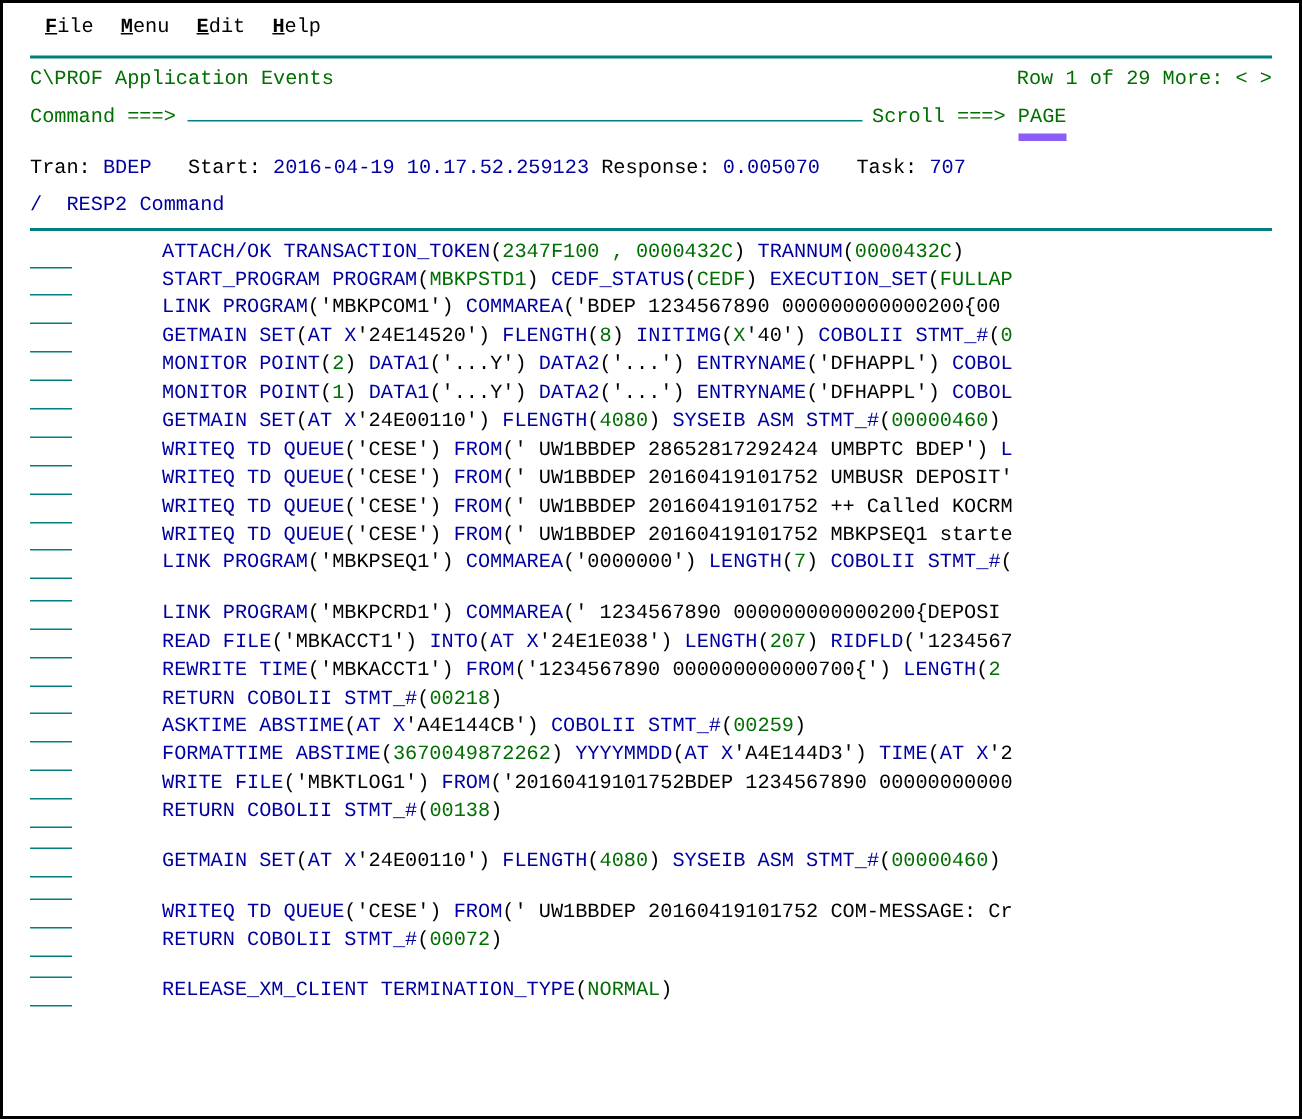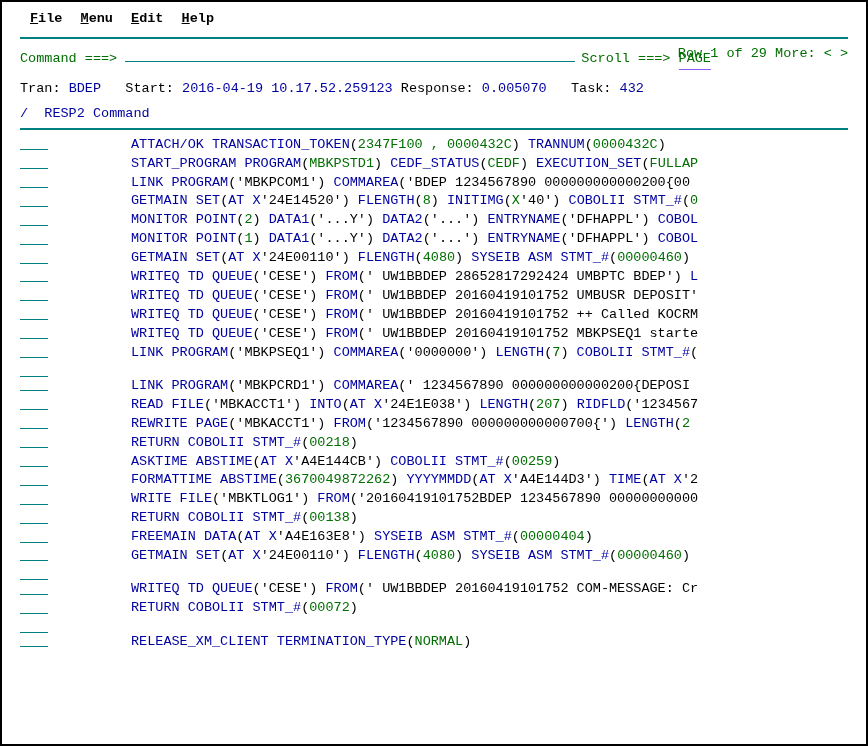--- a/index.html
+++ b/index.html
@@ -24,21 +24,21 @@
   .menubar span.mitem {
     display: inline-block;
     margin-right: 10px;
     color: #000;
   }
   .menubar span.mitem .accel {
     text-decoration: underline;
     font-weight: bold;
   }
   .menubar span.mitem .rest {
-    font-weight: bold;
+    font-weight: normal;
     text-align: right;
   }
   .hr {
     border: none;
     border-top: 2px solid #008080;
     margin: 2px 0 6px 0;
   }
   .hr2 {
     border: none;
     border-top: 2px solid #008080;
@@ -51,40 +51,39 @@
   .cmdinput {
     display: inline-block;
     border-bottom: 1px solid #008080;
     width: 450px;
     height: 1.2em;
     vertical-align: baseline;
     margin-right: 6px;
   }
   .scrollinput {
     display: inline-block;
-    border-bottom: 1px solid #8b5cf6;
+    border-bottom: 5px solid #8b5cf6;
     color: #006e00;
     vertical-align: baseline;
   }
   .headerline { white-space: pre; }
   .hdrlabel { color: #000000; }
   .hdrval   { color: #0000a0; }
   .colhdr {
     color: #0000a0;
     white-space: pre;
     margin-top: 6px;
   }
   .content {
     margin-top: 6px;
   }
   .evrow {
     display: flex;
-    align-items: flex-start;
+    align-items: flex-end;
     white-space: pre;
-    gap: 23px;
   }
   .evslug {
     flex: 0 0 28px;
     color: #008080;
     border-bottom: 1px solid #008080;
     margin-right: 60px;
     height: 1em;
   }
   .evtext {
     flex: 1 1 auto;
@@ -98,53 +97,53 @@
 <body>
 
 <div class="menubar">
   <span class="mitem"><span class="accel">F</span><span class="rest">ile</span></span>
   <span class="mitem"><span class="accel">M</span><span class="rest">enu</span></span>
   <span class="mitem"><span class="accel">E</span><span class="rest">dit</span></span>
   <span class="mitem"><span class="accel">H</span><span class="rest">elp</span></span>
 </div>
 <hr class="hr">
 
-<div class="statusrow"><span class="rowinfo green">Row 1 of 29 More: &lt; &gt;</span></div>
+<div class="statusrow"><span class="green">C\PROF Application Events</span><span class="rowinfo green">Row 1 of 29 More: &lt; &gt;</span></div>
 
 <div class="cmdrow"><span class="green">Command ===&gt;</span> <span class="cmdinput"></span><span class="green">Scroll ===&gt;</span> <span class="scrollinput">PAGE</span></div>
 
 <div style="height:10px"></div>
 
-<div class="headerline"><span class="hdrlabel">Tran:</span> <span class="hdrval">BDEP</span>   <span class="hdrlabel">Start:</span> <span class="hdrval">2016-04-19 10.17.52.259123</span> <span class="hdrlabel">Response:</span> <span class="hdrval">0.005070</span>   <span class="hdrlabel">Task:</span> <span class="hdrval">432</span></div>
+<div class="headerline"><span class="hdrlabel">Tran:</span> <span class="hdrval">BDEP</span>   <span class="hdrlabel">Start:</span> <span class="hdrval">2016-04-19 10.17.52.259123</span> <span class="hdrlabel">Response:</span> <span class="hdrval">0.005070</span>   <span class="hdrlabel">Task:</span> <span class="hdrval">707</span></div>
 
 <div class="colhdr"><span>/</span>  <span>RESP2</span> <span>Command</span></div>
 <hr class="hr2">
 
 <div class="content" id="events">
     <div class="evrow"><span class="evslug"> </span><span class="evtext"><span class="cmd">ATTACH/OK TRANSACTION_TOKEN</span><span class="txt">(</span><span class="arg">2347F100 , 0000432C</span><span class="txt">) </span><span class="cmd">TRANNUM</span><span class="txt">(</span><span class="arg">0000432C</span><span class="txt">)</span></span></div>
     <div class="evrow"><span class="evslug"> </span><span class="evtext"><span class="cmd">START_PROGRAM PROGRAM</span><span class="txt">(</span><span class="arg">MBKPSTD1</span><span class="txt">) </span><span class="cmd">CEDF_STATUS</span><span class="txt">(</span><span class="arg">CEDF</span><span class="txt">) </span><span class="cmd">EXECUTION_SET</span><span class="txt">(</span><span class="arg">FULLAP</span></span></div>
     <div class="evrow"><span class="evslug"> </span><span class="evtext"><span class="cmd">LINK PROGRAM</span><span class="txt">('MBKPCOM1') </span><span class="cmd">COMMAREA</span><span class="txt">('BDEP 1234567890 000000000000200{00</span></span></div>
     <div class="evrow"><span class="evslug"> </span><span class="evtext"><span class="cmd">GETMAIN SET</span><span class="txt">(</span><span class="cmd">AT X</span><span class="txt">'24E14520') </span><span class="cmd">FLENGTH</span><span class="txt">(</span><span class="arg">8</span><span class="txt">) </span><span class="cmd">INITIMG</span><span class="txt">(</span><span class="arg">X</span><span class="txt">'40') </span><span class="cmd">COBOLII STMT_#</span><span class="txt">(</span><span class="arg">0</span></span></div>
     <div class="evrow"><span class="evslug"> </span><span class="evtext"><span class="cmd">MONITOR POINT</span><span class="txt">(</span><span class="arg">2</span><span class="txt">) </span><span class="cmd">DATA1</span><span class="txt">('...Y') </span><span class="cmd">DATA2</span><span class="txt">('...') </span><span class="cmd">ENTRYNAME</span><span class="txt">('DFHAPPL') </span><span class="cmd">COBOL</span></span></div>
     <div class="evrow"><span class="evslug"> </span><span class="evtext"><span class="cmd">MONITOR POINT</span><span class="txt">(</span><span class="arg">1</span><span class="txt">) </span><span class="cmd">DATA1</span><span class="txt">('...Y') </span><span class="cmd">DATA2</span><span class="txt">('...') </span><span class="cmd">ENTRYNAME</span><span class="txt">('DFHAPPL') </span><span class="cmd">COBOL</span></span></div>
     <div class="evrow"><span class="evslug"> </span><span class="evtext"><span class="cmd">GETMAIN SET</span><span class="txt">(</span><span class="cmd">AT X</span><span class="txt">'24E00110') </span><span class="cmd">FLENGTH</span><span class="txt">(</span><span class="arg">4080</span><span class="txt">) </span><span class="cmd">SYSEIB ASM STMT_#</span><span class="txt">(</span><span class="arg">00000460</span><span class="txt">)</span></span></div>
     <div class="evrow"><span class="evslug"> </span><span class="evtext"><span class="cmd">WRITEQ TD QUEUE</span><span class="txt">('CESE') </span><span class="cmd">FROM</span><span class="txt">(' UW1BBDEP 28652817292424 UMBPTC BDEP') </span><span class="cmd">L</span></span></div>
     <div class="evrow"><span class="evslug"> </span><span class="evtext"><span class="cmd">WRITEQ TD QUEUE</span><span class="txt">('CESE') </span><span class="cmd">FROM</span><span class="txt">(' UW1BBDEP 20160419101752 UMBUSR DEPOSIT'</span></span></div>
     <div class="evrow"><span class="evslug"> </span><span class="evtext"><span class="cmd">WRITEQ TD QUEUE</span><span class="txt">('CESE') </span><span class="cmd">FROM</span><span class="txt">(' UW1BBDEP 20160419101752 ++ Called KOCRM</span></span></div>
     <div class="evrow"><span class="evslug"> </span><span class="evtext"><span class="cmd">WRITEQ TD QUEUE</span><span class="txt">('CESE') </span><span class="cmd">FROM</span><span class="txt">(' UW1BBDEP 20160419101752 MBKPSEQ1 starte</span></span></div>
     <div class="evrow"><span class="evslug"> </span><span class="evtext"><span class="cmd">LINK PROGRAM</span><span class="txt">('MBKPSEQ1') </span><span class="cmd">COMMAREA</span><span class="txt">('0000000') </span><span class="cmd">LENGTH</span><span class="txt">(</span><span class="arg">7</span><span class="txt">) </span><span class="cmd">COBOLII STMT_#</span><span class="txt">(</span></span></div>
     <div class="evrow"><span class="evslug"> </span></div>
     <div class="evrow"><span class="evslug"> </span><span class="evtext"><span class="cmd">LINK PROGRAM</span><span class="txt">('MBKPCRD1') </span><span class="cmd">COMMAREA</span><span class="txt">(' 1234567890 000000000000200{DEPOSI</span></span></div>
     <div class="evrow"><span class="evslug"> </span><span class="evtext"><span class="cmd">READ FILE</span><span class="txt">('MBKACCT1') </span><span class="cmd">INTO</span><span class="txt">(</span><span class="cmd">AT X</span><span class="txt">'24E1E038') </span><span class="cmd">LENGTH</span><span class="txt">(</span><span class="arg">207</span><span class="txt">) </span><span class="cmd">RIDFLD</span><span class="txt">('1234567</span></span></div>
-    <div class="evrow"><span class="evslug"> </span><span class="evtext"><span class="cmd">REWRITE PAGE</span><span class="txt">('MBKACCT1') </span><span class="cmd">FROM</span><span class="txt">('1234567890 000000000000700{') </span><span class="cmd">LENGTH</span><span class="txt">(</span><span class="arg">2</span></span></div>
+    <div class="evrow"><span class="evslug"> </span><span class="evtext"><span class="cmd">REWRITE TIME</span><span class="txt">('MBKACCT1') </span><span class="cmd">FROM</span><span class="txt">('1234567890 000000000000700{') </span><span class="cmd">LENGTH</span><span class="txt">(</span><span class="arg">2</span></span></div>
     <div class="evrow"><span class="evslug"> </span><span class="evtext"><span class="cmd">RETURN COBOLII STMT_#</span><span class="txt">(</span><span class="arg">00218</span><span class="txt">)</span></span></div>
     <div class="evrow"><span class="evslug"> </span><span class="evtext"><span class="cmd">ASKTIME ABSTIME</span><span class="txt">(</span><span class="cmd">AT X</span><span class="txt">'A4E144CB') </span><span class="cmd">COBOLII STMT_#</span><span class="txt">(</span><span class="arg">00259</span><span class="txt">)</span></span></div>
     <div class="evrow"><span class="evslug"> </span><span class="evtext"><span class="cmd">FORMATTIME ABSTIME</span><span class="txt">(</span><span class="arg">3670049872262</span><span class="txt">) </span><span class="cmd">YYYYMMDD</span><span class="txt">(</span><span class="cmd">AT X</span><span class="txt">'A4E144D3') </span><span class="cmd">TIME</span><span class="txt">(</span><span class="cmd">AT X</span><span class="txt">'2</span></span></div>
     <div class="evrow"><span class="evslug"> </span><span class="evtext"><span class="cmd">WRITE FILE</span><span class="txt">('MBKTLOG1') </span><span class="cmd">FROM</span><span class="txt">('20160419101752BDEP 1234567890 00000000000</span></span></div>
     <div class="evrow"><span class="evslug"> </span><span class="evtext"><span class="cmd">RETURN COBOLII STMT_#</span><span class="txt">(</span><span class="arg">00138</span><span class="txt">)</span></span></div>
-    <div class="evrow"><span class="evslug"> </span><span class="evtext"><span class="cmd">FREEMAIN DATA</span><span class="txt">(</span><span class="cmd">AT X</span><span class="txt">'A4E163E8') </span><span class="cmd">SYSEIB ASM STMT_#</span><span class="txt">(</span><span class="arg">00000404</span><span class="txt">)</span></span></div>
+    <div class="evrow"><span class="evslug"> </span></div>
     <div class="evrow"><span class="evslug"> </span><span class="evtext"><span class="cmd">GETMAIN SET</span><span class="txt">(</span><span class="cmd">AT X</span><span class="txt">'24E00110') </span><span class="cmd">FLENGTH</span><span class="txt">(</span><span class="arg">4080</span><span class="txt">) </span><span class="cmd">SYSEIB ASM STMT_#</span><span class="txt">(</span><span class="arg">00000460</span><span class="txt">)</span></span></div>
     <div class="evrow"><span class="evslug"> </span></div>
     <div class="evrow"><span class="evslug"> </span><span class="evtext"><span class="cmd">WRITEQ TD QUEUE</span><span class="txt">('CESE') </span><span class="cmd">FROM</span><span class="txt">(' UW1BBDEP 20160419101752 COM-MESSAGE: Cr</span></span></div>
     <div class="evrow"><span class="evslug"> </span><span class="evtext"><span class="cmd">RETURN COBOLII STMT_#</span><span class="txt">(</span><span class="arg">00072</span><span class="txt">)</span></span></div>
     <div class="evrow"><span class="evslug"> </span></div>
     <div class="evrow"><span class="evslug"> </span><span class="evtext"><span class="cmd">RELEASE_XM_CLIENT TERMINATION_TYPE</span><span class="txt">(</span><span class="arg">NORMAL</span><span class="txt">)</span></span></div>
   </div>
 
 </body></html>

